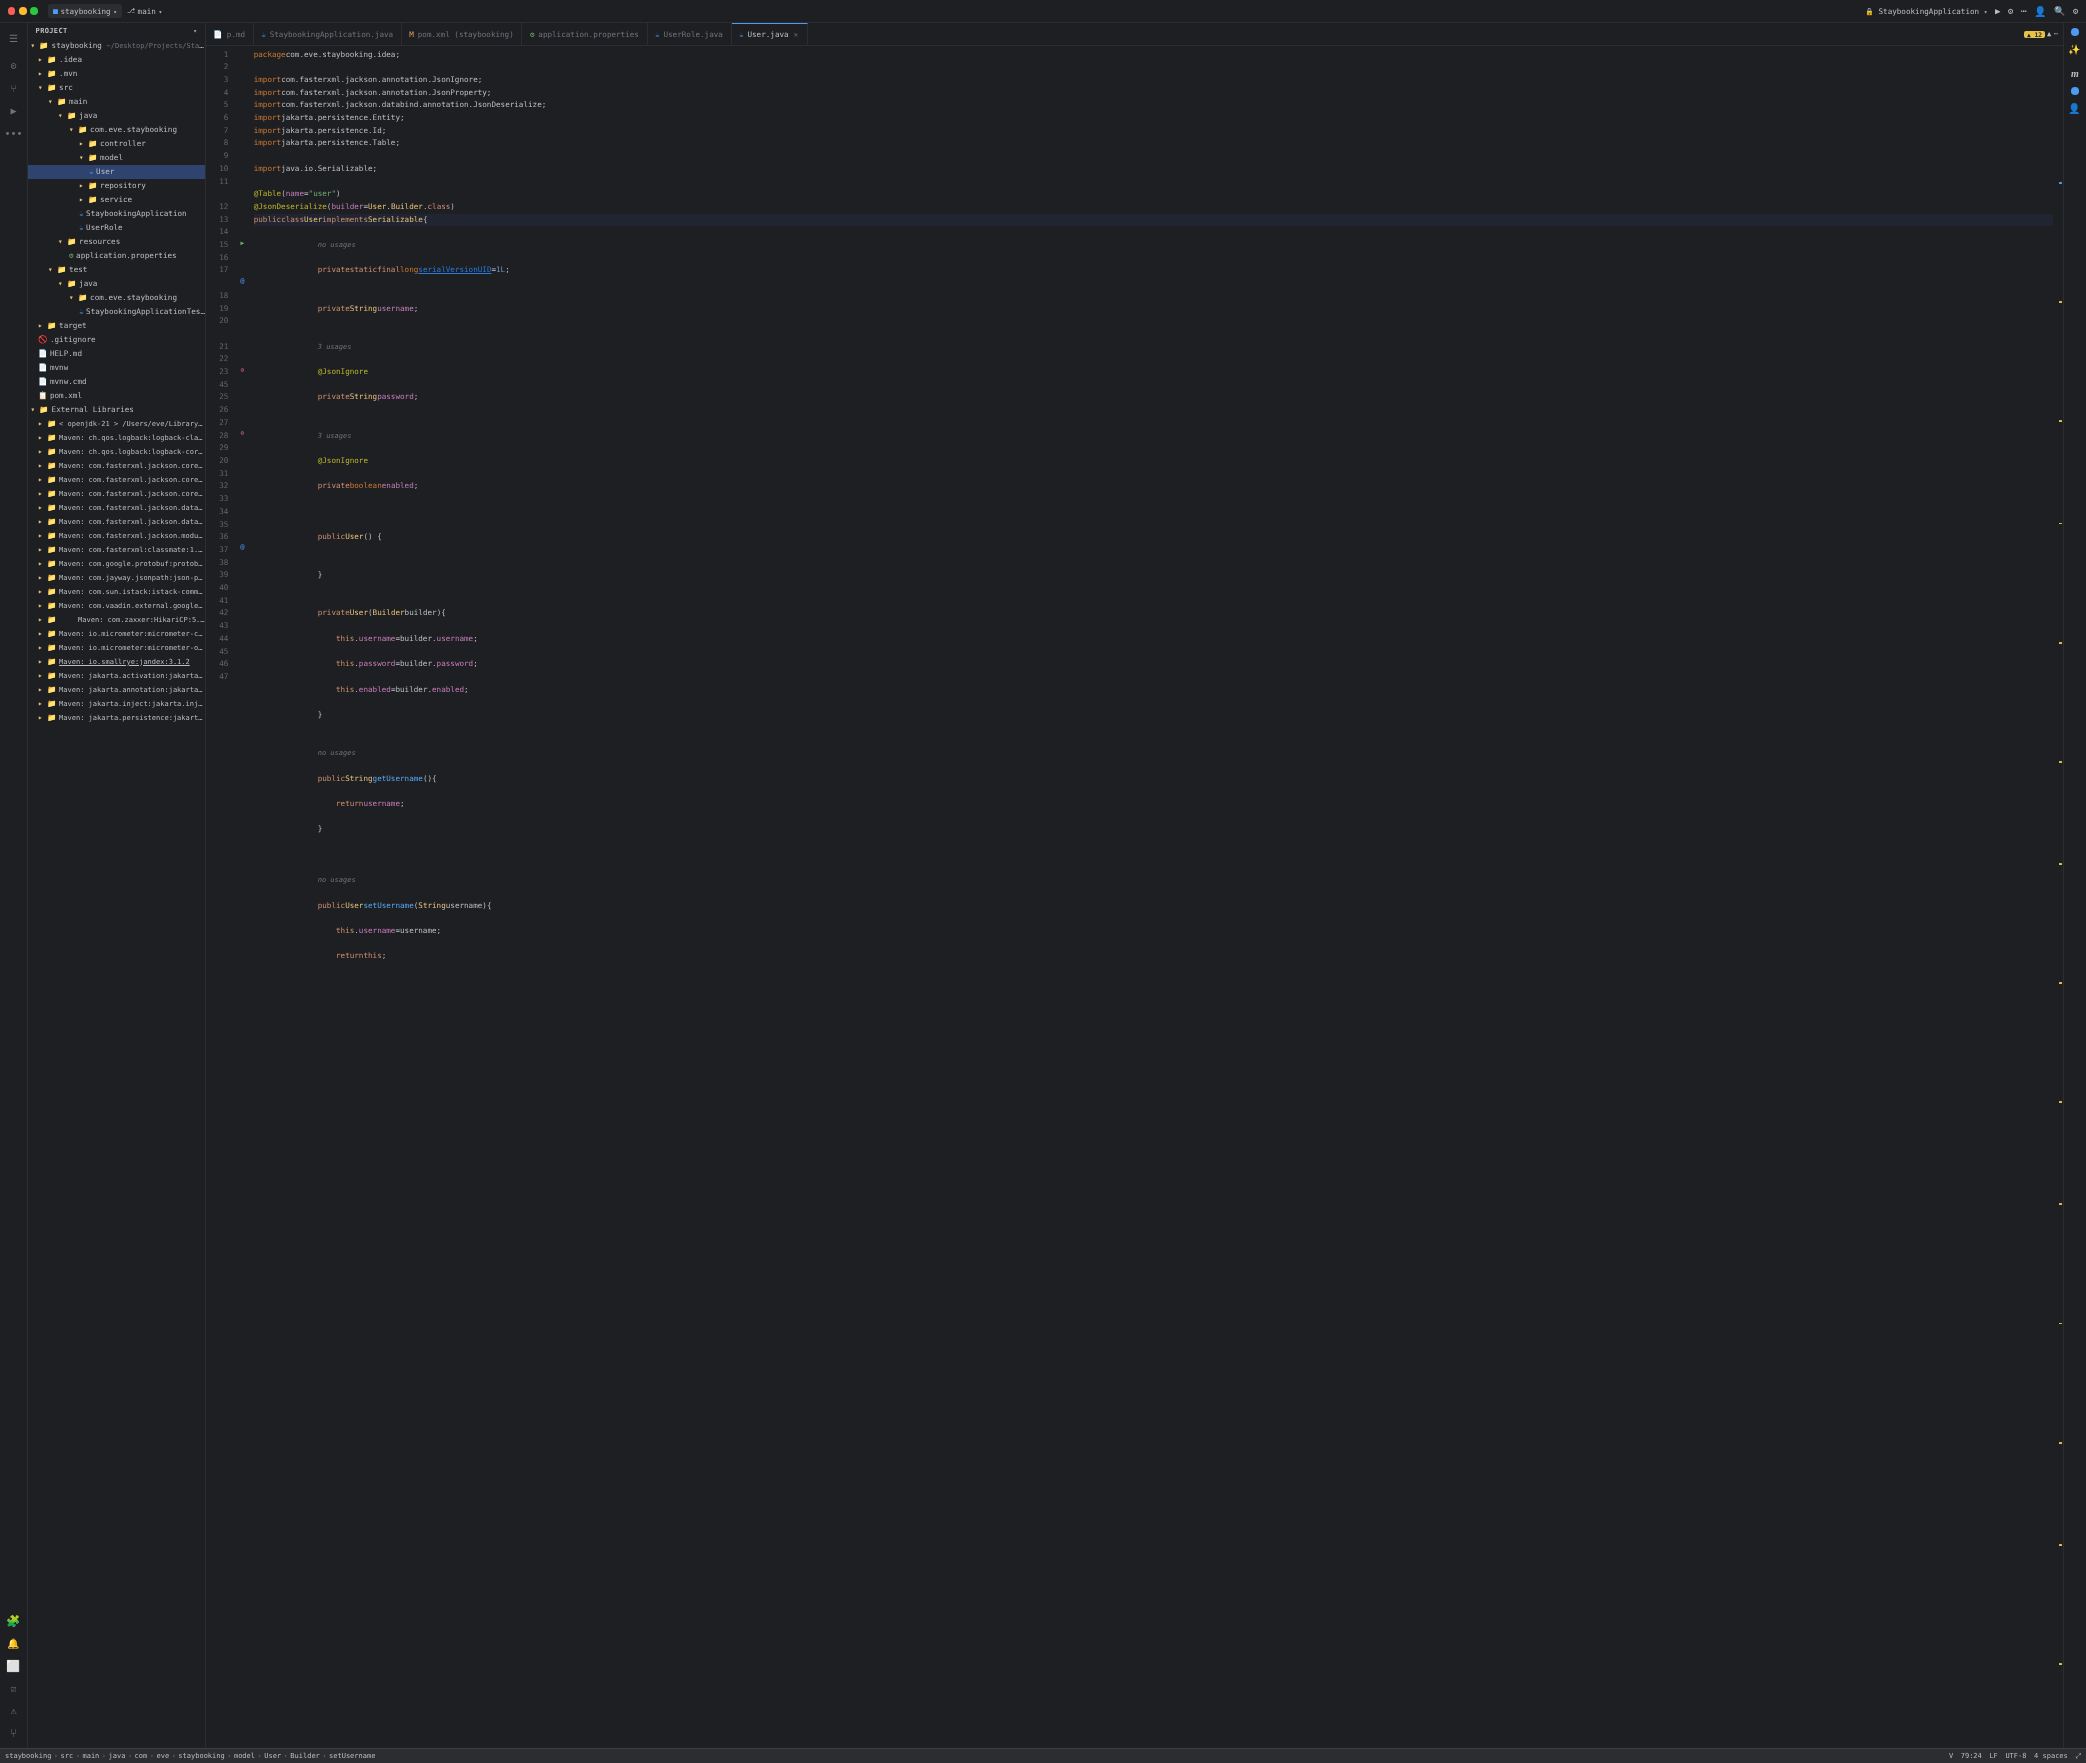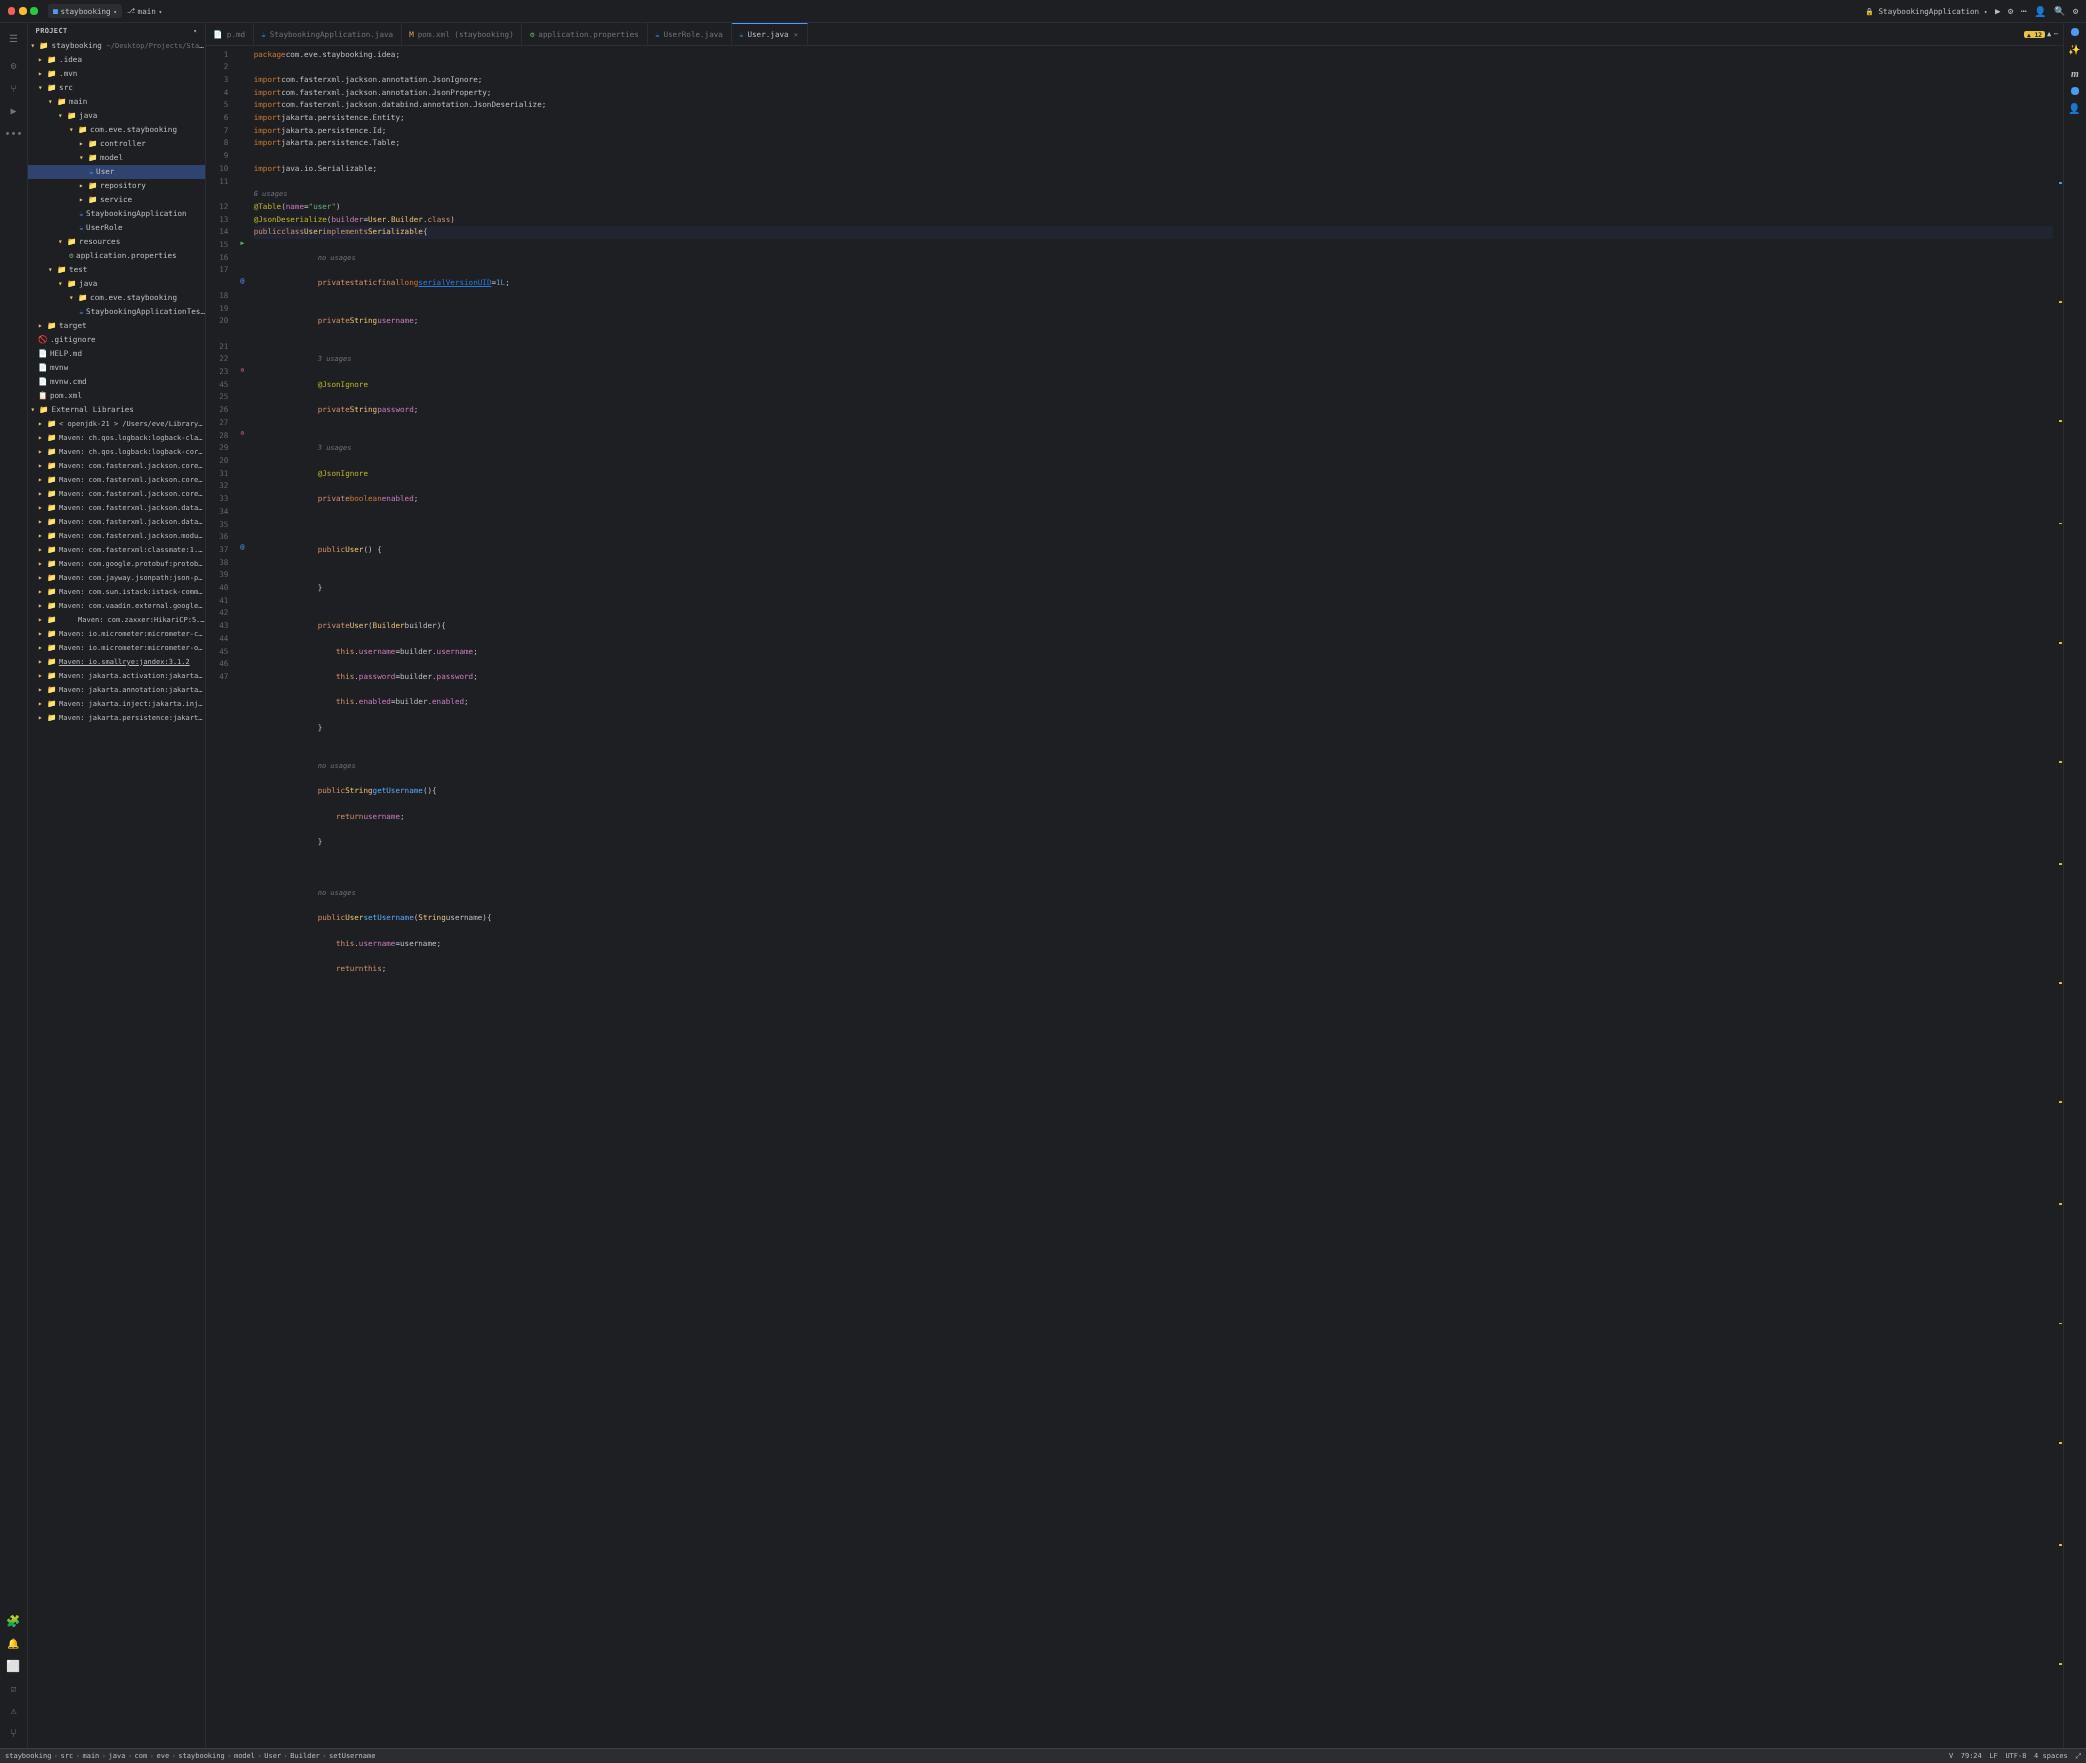--- a/index.html
+++ b/index.html
@@ -779,23 +779,20 @@
         </div>
         <div class="code-line">
           <span class="kw2">import</span> <span class="pkg">jakarta.persistence.Table</span><span class="punct">;</span>
         </div>
         <div class="code-line">&nbsp;</div>
         <div class="code-line">
           <span class="kw2">import</span> <span class="pkg">java.io.Serializable</span><span class="punct">;</span>
         </div>
         <div class="code-line">&nbsp;</div>
         <div class="code-line">
-          <span class="usage">6 usages</span>
-        </div>
-        <div class="code-line">
           <span class="ann">@Table</span><span class="punct">(</span><span class="field">name</span> <span class="punct">=</span> <span class="str">"user"</span><span class="punct">)</span>
         </div>
         <div class="code-line">
           <span class="ann">@JsonDeserialize</span><span class="punct">(</span><span class="field">builder</span> <span class="punct">=</span> <span class="type">User</span><span class="punct">.</span><span class="type">Builder</span><span class="punct">.</span><span class="kw">class</span><span class="punct">)</span>
         </div>
         <div class="code-line" style="background:#2e436e33;">
           <span class="kw">public</span> <span class="kw">class</span> <span class="type">User</span> <span class="kw">implements</span> <span class="type">Serializable</span> <span class="punct">{</span>
         </div>
         <div class="code-line">&nbsp;</div>
         <div class="code-line">

